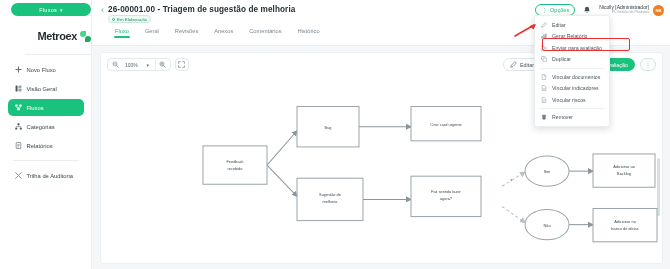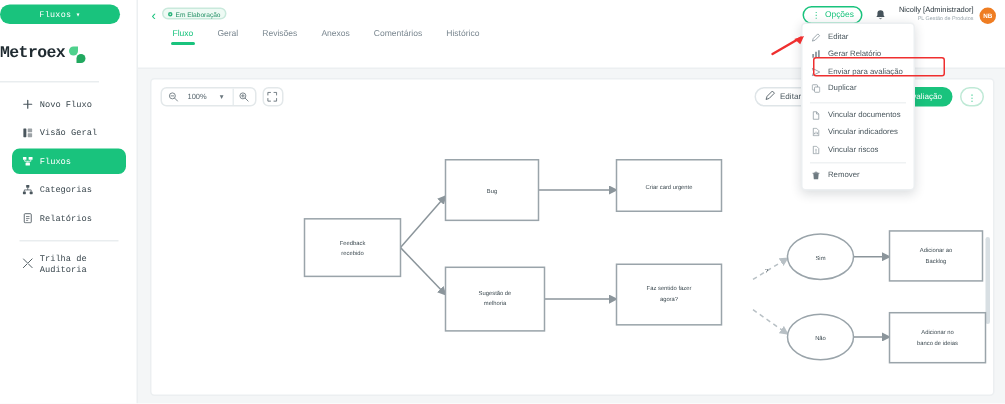--- a/index.html
+++ b/index.html
@@ -7,24 +7,23 @@
     width: 670px; height: 269px;
     font-family: "Liberation Sans", sans-serif;
     background: #ffffff;
     overflow: hidden;
   }
   .app { position: relative; width: 670px; height: 269px; display: flex; background:#f4f6f7; }
 
   
   .sidebar {
     width: 92px; height: 269px; background: #ffffff;
-    display: flex; flex-direction: column; align-items: flex-start;
+    display: flex; flex-direction: column; align-items: flex-end;
     position: relative; z-index: 5;
     border-right: 1px solid #eceff1;
-    font-family: Liberation Mono, monospace;
   }
   .flux-pill {
     margin-top: 3px; width: 80px; height: 13px;
     background: #19c37d; border-radius: 7px;
     display: flex; align-items: center; justify-content: center;
     gap: 3px; color:#fff; font-size: 5.6px; letter-spacing:.2px;
   }
   .flux-pill .cv { font-size: 5px; }
   .logo-wrap {
     margin-top: 14px; display: flex; align-items: center; gap: 3px;
@@ -252,20 +251,21 @@
       </div>
     </nav>
   </aside>
 
   <section class="main">
 
     <header class="topbar">
       <div class="title-row">
         <span class="back-chev">‹</span>
         <div class="title-block">
+          <div class="page-title">26-00001.00 - Triagem de sugestão de melhoria</div>
           <div class="status-badge">
             <span class="dot"></span>
             <span>Em Elaboração</span>
           </div>
         </div>
       </div>
 
       <div class="tabs">
         <div class="tab active">Fluxo</div>
         <div class="tab">Geral</div>

